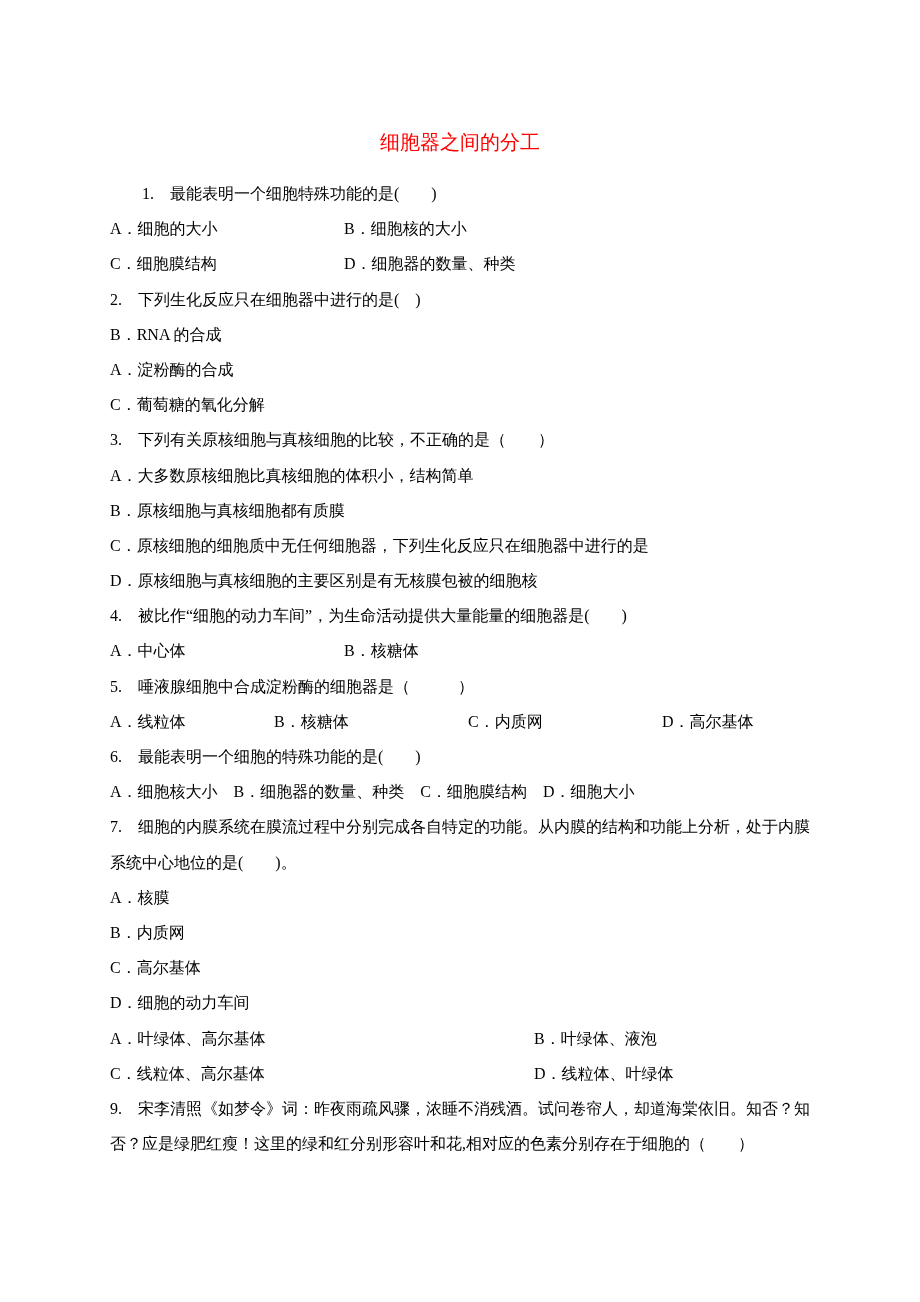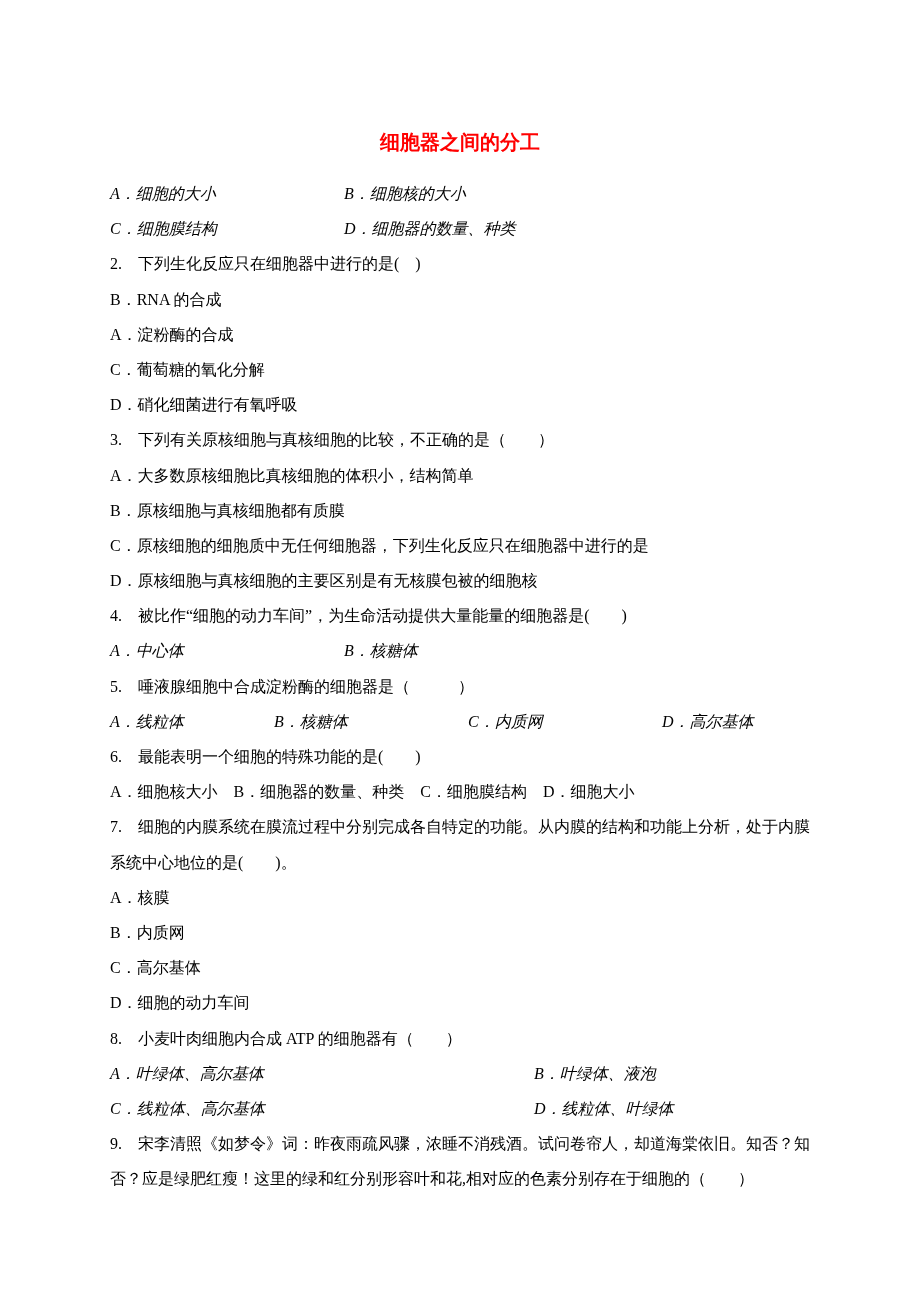--- a/index.html
+++ b/index.html
@@ -13,53 +13,52 @@
   }
   .page {
     width: 920px;
     min-height: 1302px;
     box-sizing: border-box;
     padding: 120px 110px 80px 110px;
   }
   .title {
     text-align: center;
     color: #ff0000;
-    font-weight: bold;
+    font-weight: normal;
     font-size: 20px;
     margin-bottom: 12px;
   }
   .indent {
     text-indent: 2em;
   }
   .options-row span {
     display: inline-block;
-    font-style: italic;
   }
 </style>
 </head>
 <body>
 
 <div class="page">
 
   <div class="title">细胞器之间的分工</div>
 
+  <div class="indent">1.　最能表明一个细胞特殊功能的是(　　)</div>
   <div class="options-row">
     <span style="width:230px">A．细胞的大小</span>
     <span>B．细胞核的大小</span>
   </div>
   <div class="options-row">
     <span style="width:230px">C．细胞膜结构</span>
     <span>D．细胞器的数量、种类</span>
   </div>
 
   <div>2.　下列生化反应只在细胞器中进行的是(　)</div>
   <div>B．RNA 的合成</div>
   <div>A．淀粉酶的合成</div>
   <div>C．葡萄糖的氧化分解</div>
-  <div>D．硝化细菌进行有氧呼吸</div>
 
   <div>3.　下列有关原核细胞与真核细胞的比较，不正确的是（　　）</div>
   <div>A．大多数原核细胞比真核细胞的体积小，结构简单</div>
   <div>B．原核细胞与真核细胞都有质膜</div>
   <div>C．原核细胞的细胞质中无任何细胞器，下列生化反应只在细胞器中进行的是</div>
   <div>D．原核细胞与真核细胞的主要区别是有无核膜包被的细胞核</div>
 
   <div>4.　被比作“细胞的动力车间”，为生命活动提供大量能量的细胞器是(　　)</div>
   <div class="options-row">
     <span style="width:230px">A．中心体</span>
@@ -76,21 +75,20 @@
 
   <div>6.　最能表明一个细胞的特殊功能的是(　　)</div>
   <div>A．细胞核大小　B．细胞器的数量、种类　C．细胞膜结构　D．细胞大小</div>
 
   <div>7.　细胞的内膜系统在膜流过程中分别完成各自特定的功能。从内膜的结构和功能上分析，处于内膜系统中心地位的是(　　)。</div>
   <div>A．核膜</div>
   <div>B．内质网</div>
   <div>C．高尔基体</div>
   <div>D．细胞的动力车间</div>
 
-  <div>8.　小麦叶肉细胞内合成 ATP 的细胞器有（　　）</div>
   <div class="options-row">
     <span style="width:420px">A．叶绿体、高尔基体</span>
     <span>B．叶绿体、液泡</span>
   </div>
   <div class="options-row">
     <span style="width:420px">C．线粒体、高尔基体</span>
     <span>D．线粒体、叶绿体</span>
   </div>
 
   <div>9.　宋李清照《如梦令》词：昨夜雨疏风骤，浓睡不消残酒。试问卷帘人，却道海棠依旧。知否？知否？应是绿肥红瘦！这里的绿和红分别形容叶和花,相对应的色素分别存在于细胞的（　　）</div>

